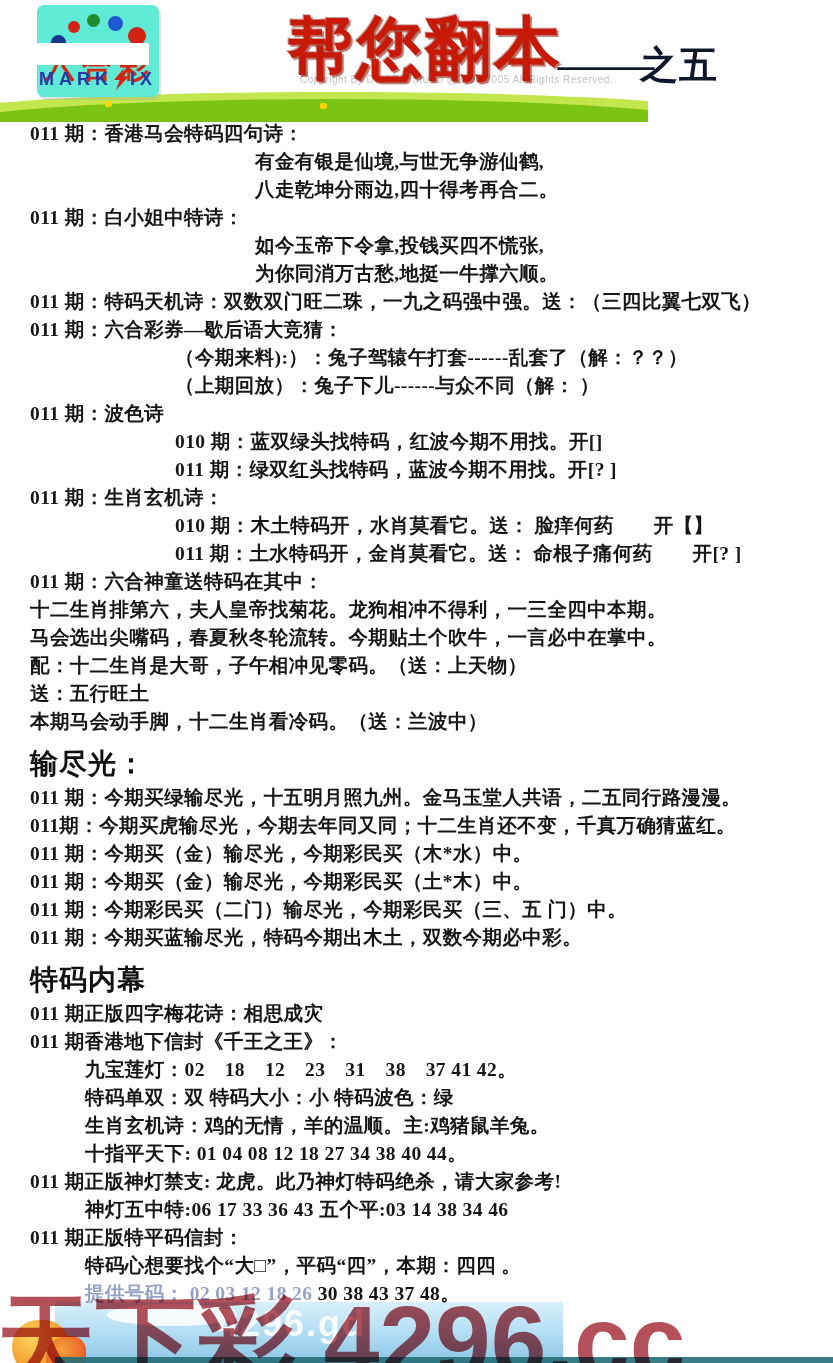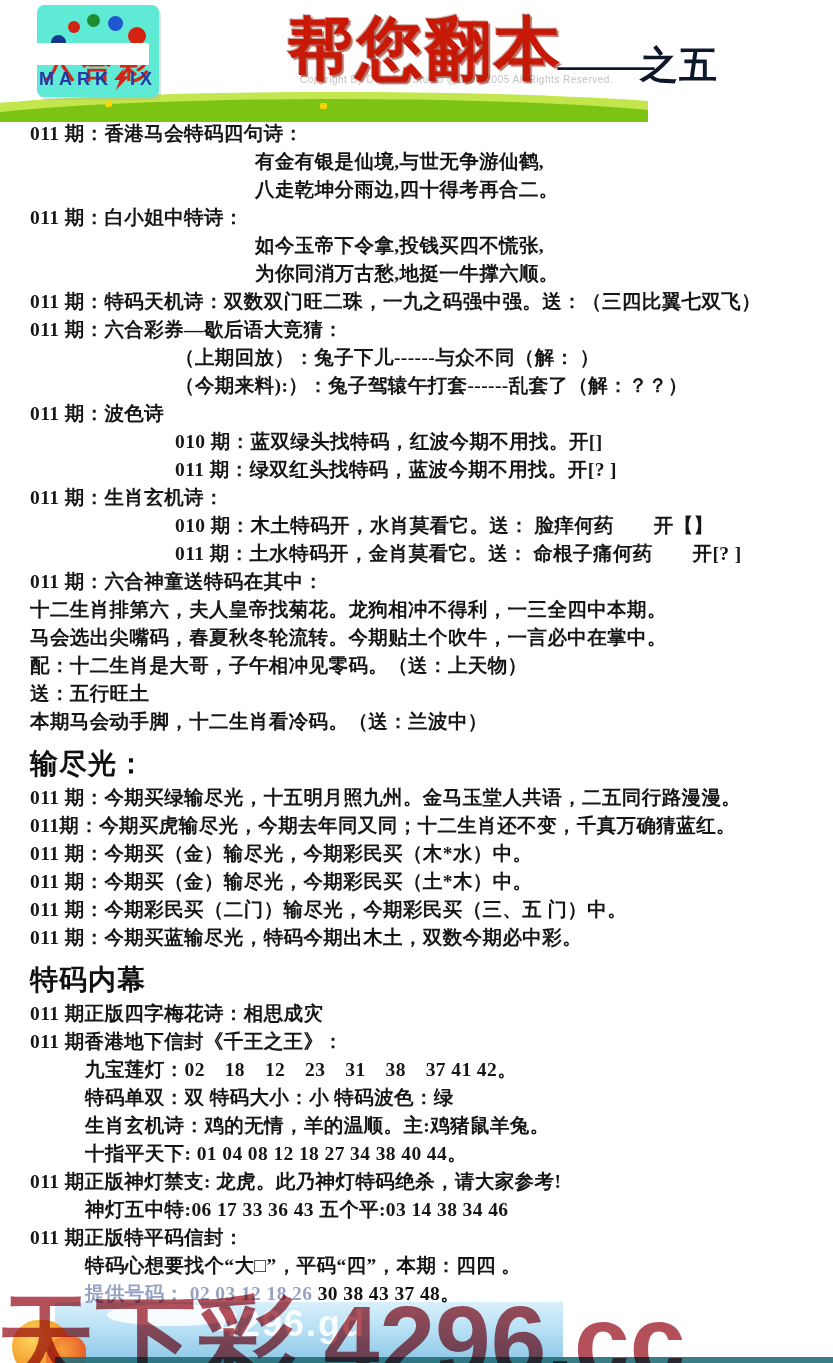--- a/index.html
+++ b/index.html
@@ -141,22 +141,22 @@
 
   <div class="content">
       <div class="line ind0">011 期：香港马会特码四句诗：</div>
       <div class="line ind2">有金有银是仙境,与世无争游仙鹤,</div>
       <div class="line ind2">八走乾坤分雨边,四十得考再合二。</div>
       <div class="line ind0">011 期：白小姐中特诗：</div>
       <div class="line ind2">如今玉帝下令拿,投钱买四不慌张,</div>
       <div class="line ind2">为你同消万古愁,地挺一牛撑六顺。</div>
       <div class="line ind0">011 期：特码天机诗：双数双门旺二珠，一九之码强中强。送：（三四比翼七双飞）</div>
       <div class="line ind0">011 期：六合彩券—歇后语大竞猜：</div>
+      <div class="line ind1">（今期来料):）：兔子驾辕午打套------乱套了（解：？？）</div>
       <div class="line ind1">（上期回放）：兔子下儿------与众不同（解：  ）</div>
-      <div class="line ind1">（今期来料):）：兔子驾辕午打套------乱套了（解：？？）</div>
       <div class="line ind0">011 期：波色诗</div>
       <div class="line ind1">010 期：蓝双绿头找特码，红波今期不用找。开[]</div>
       <div class="line ind1">011 期：绿双红头找特码，蓝波今期不用找。开[? ]</div>
       <div class="line ind0">011 期：生肖玄机诗：</div>
       <div class="line ind1">010 期：木土特码开，水肖莫看它。送： 脸痒何药　　开【】</div>
       <div class="line ind1">011 期：土水特码开，金肖莫看它。送： 命根子痛何药　　开[? ]</div>
       <div class="line ind0">011 期：六合神童送特码在其中：</div>
       <div class="line ind0">十二生肖排第六，夫人皇帝找菊花。龙狗相冲不得利，一三全四中本期。</div>
       <div class="line ind0">马会选出尖嘴码，春夏秋冬轮流转。今期贴土个吹牛，一言必中在掌中。</div>
       <div class="line ind0">配：十二生肖是大哥，子午相冲见零码。（送：上天物）</div>

